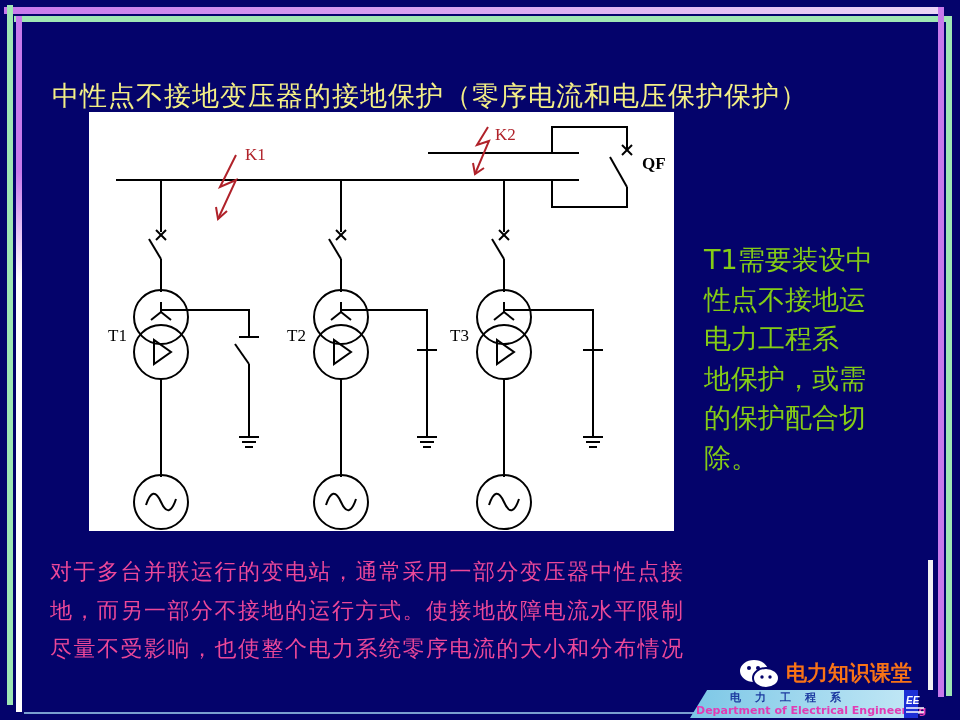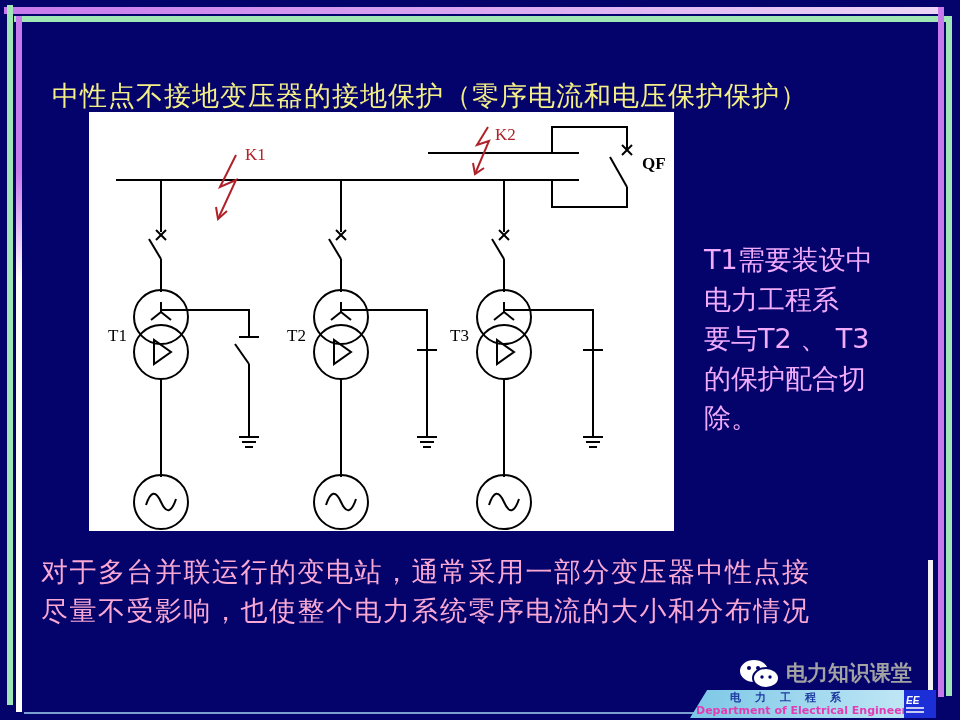--- a/index.html
+++ b/index.html
@@ -13,34 +13,34 @@
   .f-purple-right { left:938px; top:7px; width:6px; height:690px; background:#c879ec; }
   .f-green-right { left:946px; top:16px; width:6px; height:680px; background:#9fe7b4; }
   .f-white-right { left:928px; top:560px; width:5px; height:130px; background:#f2f2f2; }
   .f-bottom-line { left:24px; top:712px; width:900px; height:2px; background:#7a9fd0; }
 
   .title { position:absolute; left:52px; top:46px; font-size:27px; color:#f4ef86; letter-spacing:1px; white-space:nowrap;margin-top:32px; }
 
   .diagram { position:absolute; left:89px; top:112px; width:585px; height:419px; background:#ffffff; }
   .diagram svg { position:absolute; left:0; top:0; }
 
-  .side-text { position:absolute; left:704px; top:240px; width:210px; font-size:27px; line-height:39.5px; color:#f0abfc; }
+  .side-text { position:absolute; left:704px; top:240px; width:210px; font-size:27px; line-height:39.5px; color:#84cc16; }
   .side-text span { display:block; white-space:nowrap; }
 
-  .body-text { position:absolute; left:41px; top:553px; width:880px; font-size:27px; line-height:38.5px; color:#f9a8d4; letter-spacing:1.5px; }
+  .body-text { position:absolute; left:50px; top:553px; width:880px; font-size:22px; line-height:38.5px; color:#ec4899; letter-spacing:1.5px; }
   .body-text span { display:block; white-space:nowrap; }
 
   .wechat { position:absolute; left:738px; top:660px; width:190px; height:30px; }
-  .wechat-label { position:absolute; left:48px; top:-1px; font-size:21px; font-weight:bold; color:#a3a3a3; white-space:nowrap; }
+  .wechat-label { position:absolute; left:48px; top:-1px; font-size:21px; font-weight:bold; color:#f97316; white-space:nowrap; }
 
   .dept { position:absolute; left:690px; top:690px; width:236px; height:28px; }
   .dept-bg { position:absolute; left:0; top:0; width:214px; height:28px; background:linear-gradient(90deg,#7cc7e6,#bfe6f5); clip-path:polygon(8% 0,100% 0,100% 100%,0 100%); }
   .dept-cn { position:absolute; left:40px; top:0px; font-size:11px; color:#1d3aa0; letter-spacing:14px; font-weight:bold; white-space:nowrap; }
   .dept-en { position:absolute; left:6px; top:14px; font-size:11px; color:#e23bb4; font-weight:bold; white-space:nowrap; }
-  .dept-logo { position:absolute; left:214px; top:0; width:32px; height:28px; background:#1c2fd6; }
+  .dept-logo { position:absolute; left:214px; top:0; width:14px; height:28px; background:#1c2fd6; }
 </style>
 </head>
 <body>
 
 <div class="frame f-purple-top"></div>
 <div class="frame f-green-top"></div>
 <div class="frame f-green-left"></div>
 <div class="frame f-purple-left"></div>
 <div class="frame f-white-left"></div>
 <div class="frame f-purple-right"></div>
@@ -149,28 +149,30 @@
       <text x="553" y="57" fill="#000" font-weight="bold">QF</text>
       <text x="19" y="229" fill="#000">T1</text>
       <text x="198" y="229" fill="#000">T2</text>
       <text x="361" y="229" fill="#000">T3</text>
     </g>
   </svg>
 </div>
 
 <div class="side-text">
   <span>T1需要装设中</span>
+  <span>性点不接地运</span>
   <span>电力工程系</span>
-  <span>要与T2 、 T3</span>
+  <span>地保护，或需</span>
   <span>的保护配合切</span>
   <span>除。</span>
 </div>
 
 <div class="body-text">
   <span>对于多台并联运行的变电站，通常采用一部分变压器中性点接</span>
+  <span>地，而另一部分不接地的运行方式。使接地故障电流水平限制</span>
   <span>尽量不受影响，也使整个电力系统零序电流的大小和分布情况</span>
 </div>
 
 <div class="wechat">
   <svg width="46" height="32" viewBox="0 0 46 32" style="position:absolute;left:0;top:-2px">
     <ellipse cx="16" cy="13" rx="14" ry="11" fill="#ffffff"></ellipse>
     <ellipse cx="28" cy="20" rx="13" ry="10" fill="#ffffff" stroke="#04036b" stroke-width="2"></ellipse>
     <circle cx="11" cy="10" r="2" fill="#04036b"></circle>
     <circle cx="20" cy="10" r="2" fill="#04036b"></circle>
     <circle cx="24" cy="19" r="1.7" fill="#04036b"></circle>

